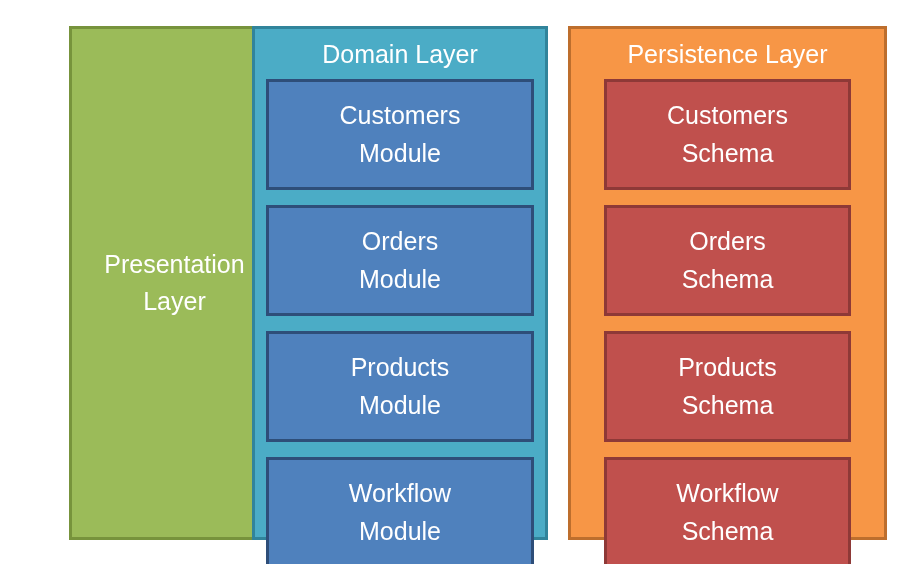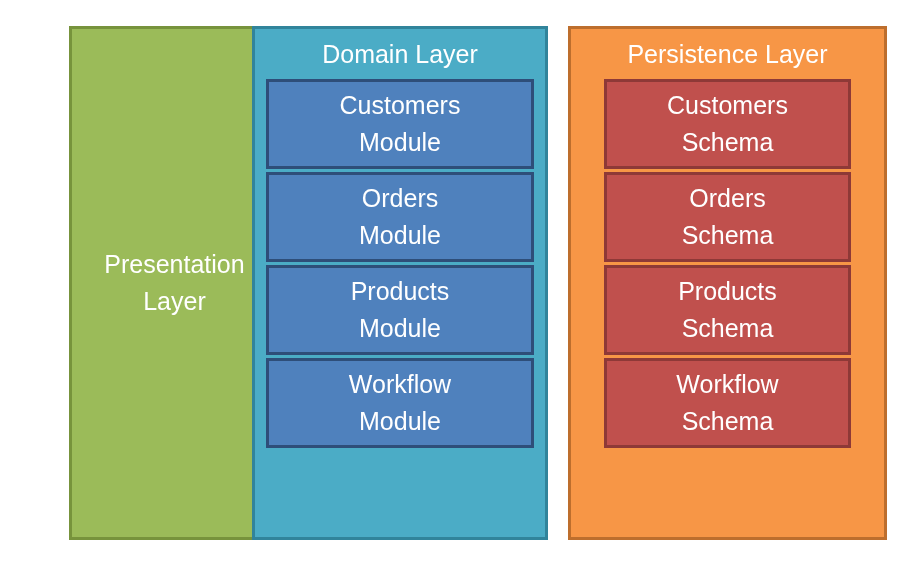--- a/index.html
+++ b/index.html
@@ -60,22 +60,22 @@
   }
   .big-title {
     color: #ffffff;
     font-size: 25px;
     text-align: center;
     white-space: pre-line;
     line-height: 1.5;
   }
   .box {
     box-sizing: border-box;
-    height: 90px;
-    margin-bottom: 3px;
+    height: 111px;
+    margin-bottom: 15px;
     flex: 0 0 auto;
     display: flex;
     align-items: center;
     justify-content: center;
     color: #ffffff;
     font-size: 25px;
     text-align: center;
     white-space: pre-line;
     line-height: 1.5;
   }

